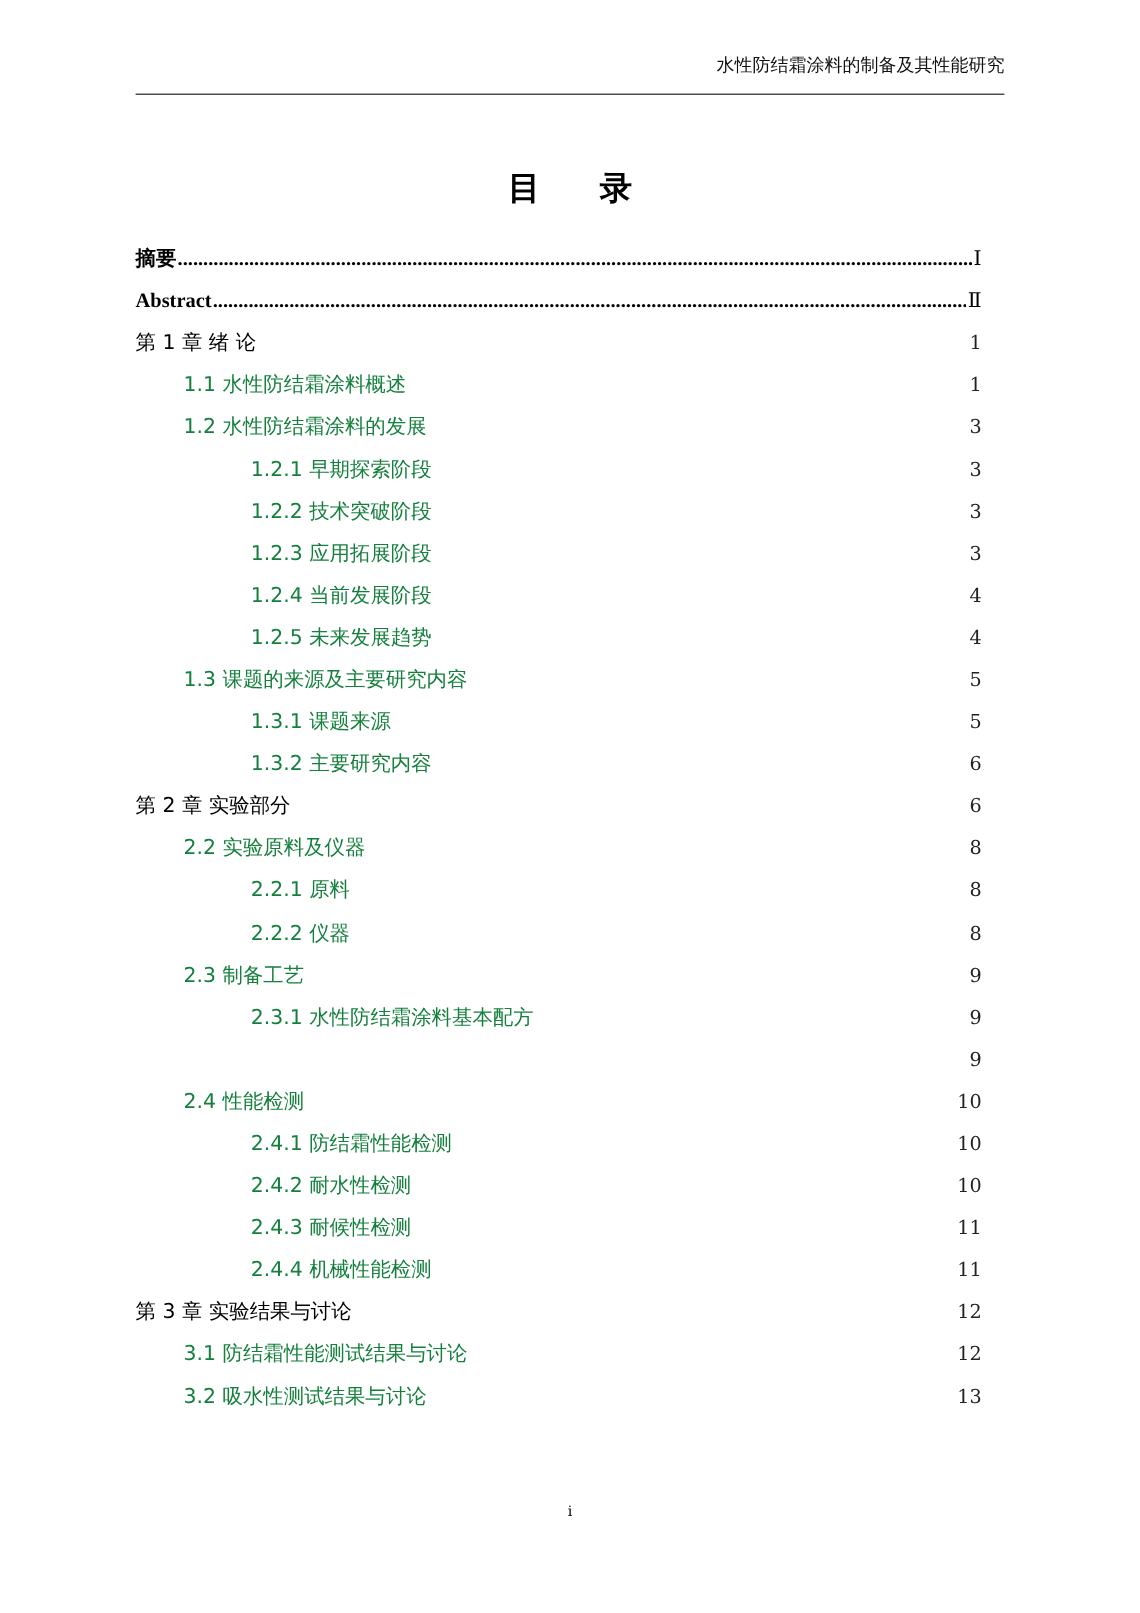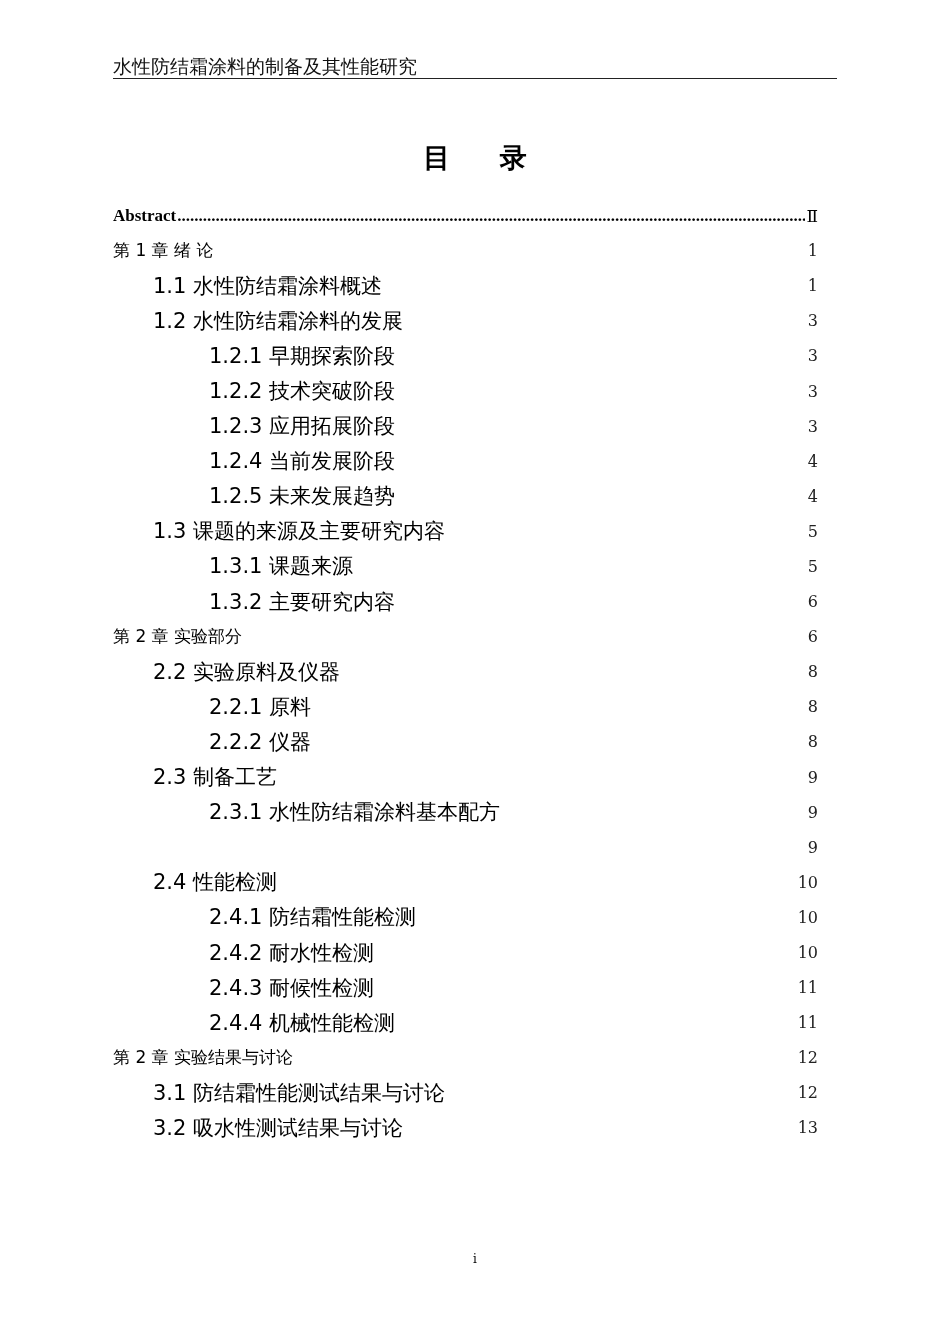--- a/index.html
+++ b/index.html
@@ -1,53 +1,58 @@
 <!DOCTYPE html>
 <html><head>
 <meta charset="utf-8">
 <style>
   html, body { margin: 0; padding: 0; background: #ffffff; }
   body { width: 950px; height: 1344px; position: relative; overflow: hidden; color: #000; }
   .header-title {
-    position: absolute; left: 113px; width: 724px; top: 56px;
-    text-align: left; font-family: "DejaVu Serif", serif; font-size: 19px; line-height: 20px; color: #111;
+    position: absolute; left: 113px; width: 724px; top: 44px;
+    text-align: right; font-family: "DejaVu Serif", serif; font-size: 15px; line-height: 20px; color: #111;
   }
   .header-rule { position: absolute; left: 113px; width: 724px; top: 78px; height: 0; border-top: 1px solid #222; }
   .toc-heading {
     position: absolute; left: 0; width: 950px; top: 140px; text-align: center;
     font-family: "DejaVu Sans", sans-serif; font-size: 27px; font-weight: bold; letter-spacing: 20px; line-height: 36px;
     padding-left: 20px; box-sizing: border-box;
   }
   .toc { position: absolute; left: 113px; top: 198px; width: 705px; }
   .toc-row { position: relative; height: 35.1px; display: flex; align-items: center; font-family: "DejaVu Sans", sans-serif; font-size: 17px; }
   .toc-row.dotted { font-family: "Liberation Serif", serif; font-weight: bold; font-size: 17px; }
   .toc-row .label { white-space: nowrap; }
   .toc-row .leader { flex: 1; overflow: hidden; white-space: nowrap; margin: 0 1px; }
   .toc-row .leader::after { content: "................................................................................................................................................................................................................"; letter-spacing: 0px; font-weight: bold; }
   .toc-row .page { white-space: nowrap; text-align: right; font-family: "DejaVu Serif", serif; font-weight: normal; }
   .toc-row.plain .spacer { flex: 1; }
   .toc-row.plain .page { width: 30px; font-size: 16px; color: #222; }
   .lvl-0 .label { padding-left: 0; text-align: center; }
   .lvl-1 .label { padding-left: 40px; }
   .lvl-2 .label { padding-left: 96px; }
   .chap .label { font-weight: normal; }
-  .sub .label { color: #000000; font-family: "DejaVu Sans", sans-serif; font-size: 21px; text-align: right; }
+  .sub .label { color: #15803d; font-family: "DejaVu Sans", sans-serif; font-size: 17px; text-align: right; }
   .page-number { position: absolute; left: 0; width: 950px; top: 1252px; text-align: center; font-family: "DejaVu Serif", serif; font-size: 12px; }
 </style>
 </head>
 <body>
 
 <div>
   <div class="header-title">水性防结霜涂料的制备及其性能研究</div>
   <div class="header-rule"></div>
 </div>
 
 <div class="toc-heading">目 录</div>
 
 <div class="toc">
+  <div class="toc-row dotted">
+    <span class="label">摘要</span>
+    <span class="leader"></span>
+    <span class="page">Ⅰ</span>
+  </div>
   <div class="toc-row dotted">
     <span class="label">Abstract</span>
     <span class="leader"></span>
     <span class="page">Ⅱ</span>
   </div>
   <div id="toc-entries">
       <div class="toc-row plain lvl-0 chap">
         <span class="label">第 1 章 绪 论</span>
         <span class="spacer"></span>
         <span class="page">1</span>
@@ -155,21 +160,21 @@
         <span class="label">2.4.3 耐候性检测</span>
         <span class="spacer"></span>
         <span class="page">11</span>
       </div>
       <div class="toc-row plain lvl-2 sub">
         <span class="label">2.4.4 机械性能检测</span>
         <span class="spacer"></span>
         <span class="page">11</span>
       </div>
       <div class="toc-row plain lvl-0 chap">
-        <span class="label">第 2 章 实验结果与讨论</span>
+        <span class="label">第 3 章 实验结果与讨论</span>
         <span class="spacer"></span>
         <span class="page">12</span>
       </div>
       <div class="toc-row plain lvl-1 sub">
         <span class="label">3.1 防结霜性能测试结果与讨论</span>
         <span class="spacer"></span>
         <span class="page">12</span>
       </div>
       <div class="toc-row plain lvl-1 sub">
         <span class="label">3.2 吸水性测试结果与讨论</span>

